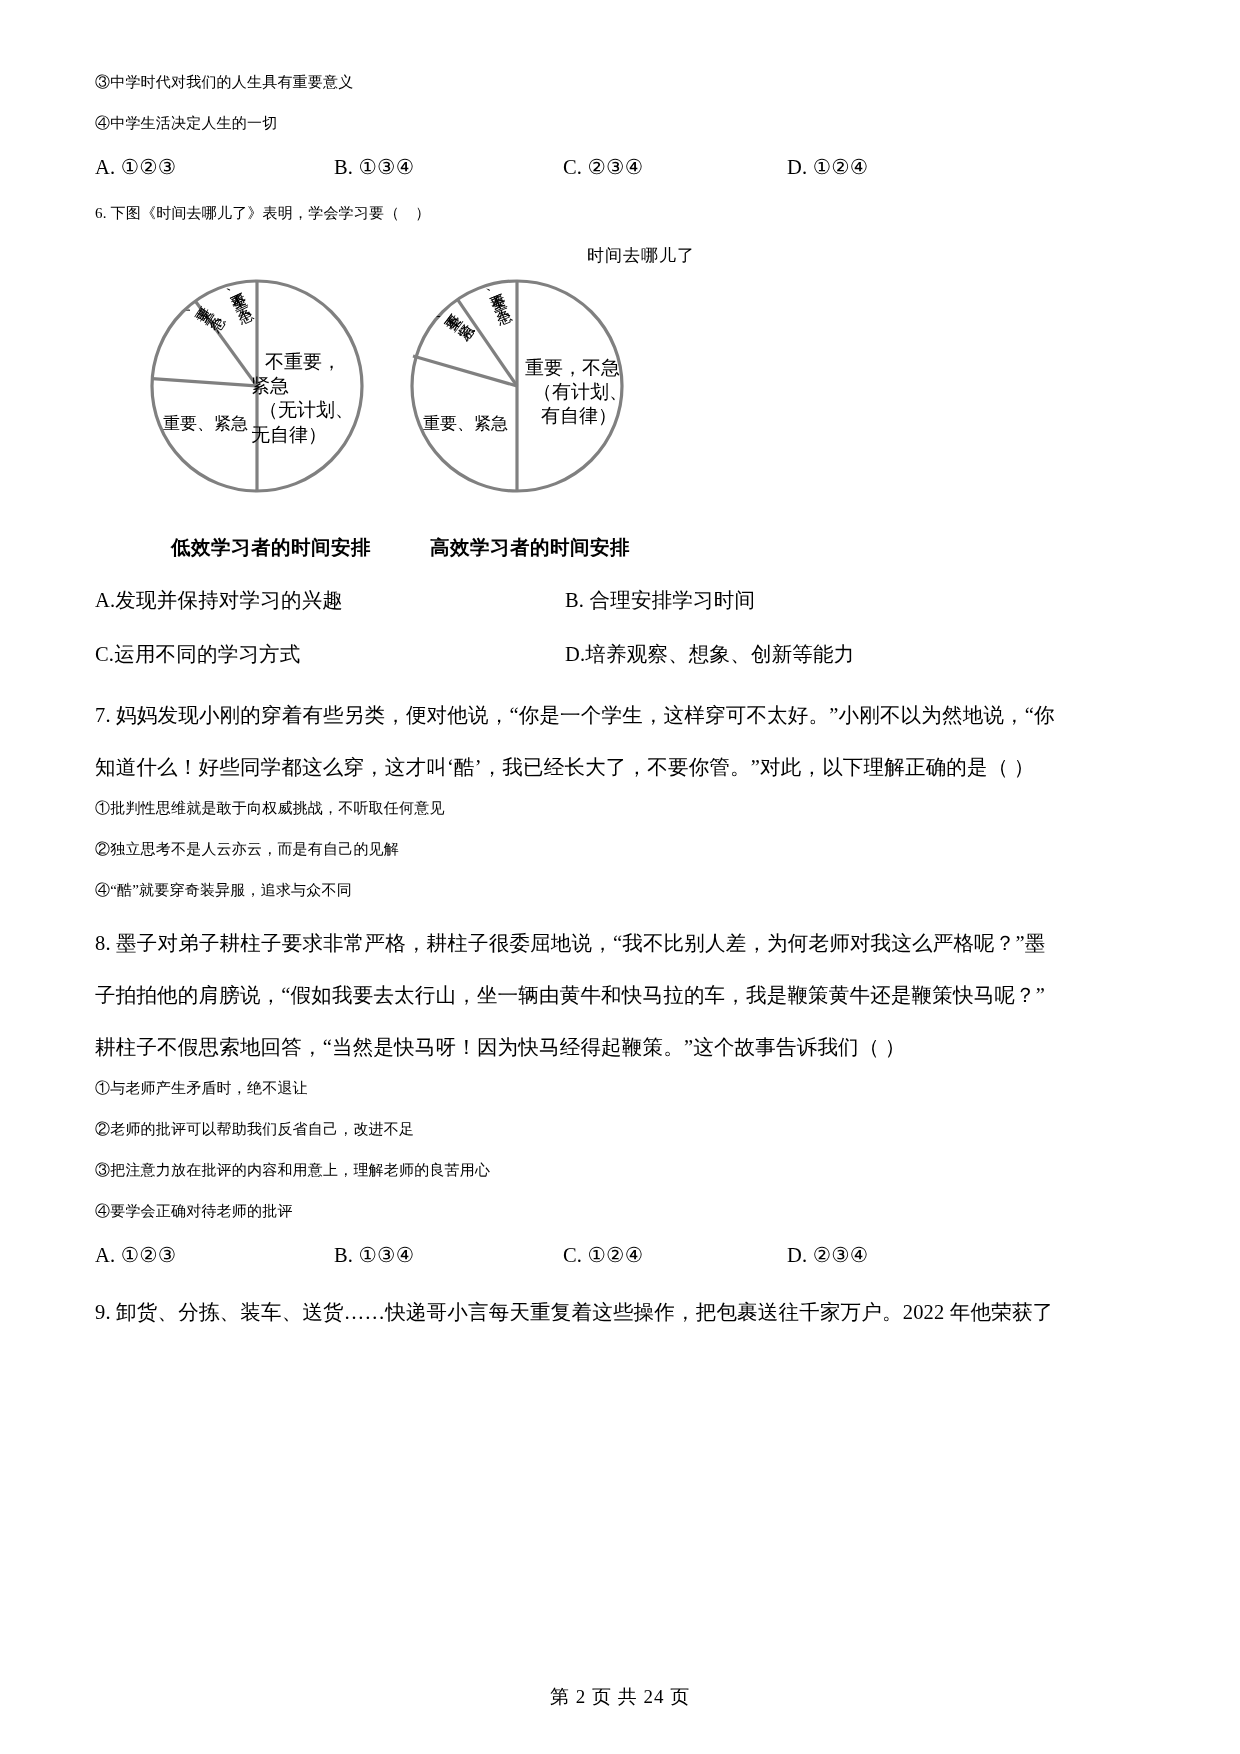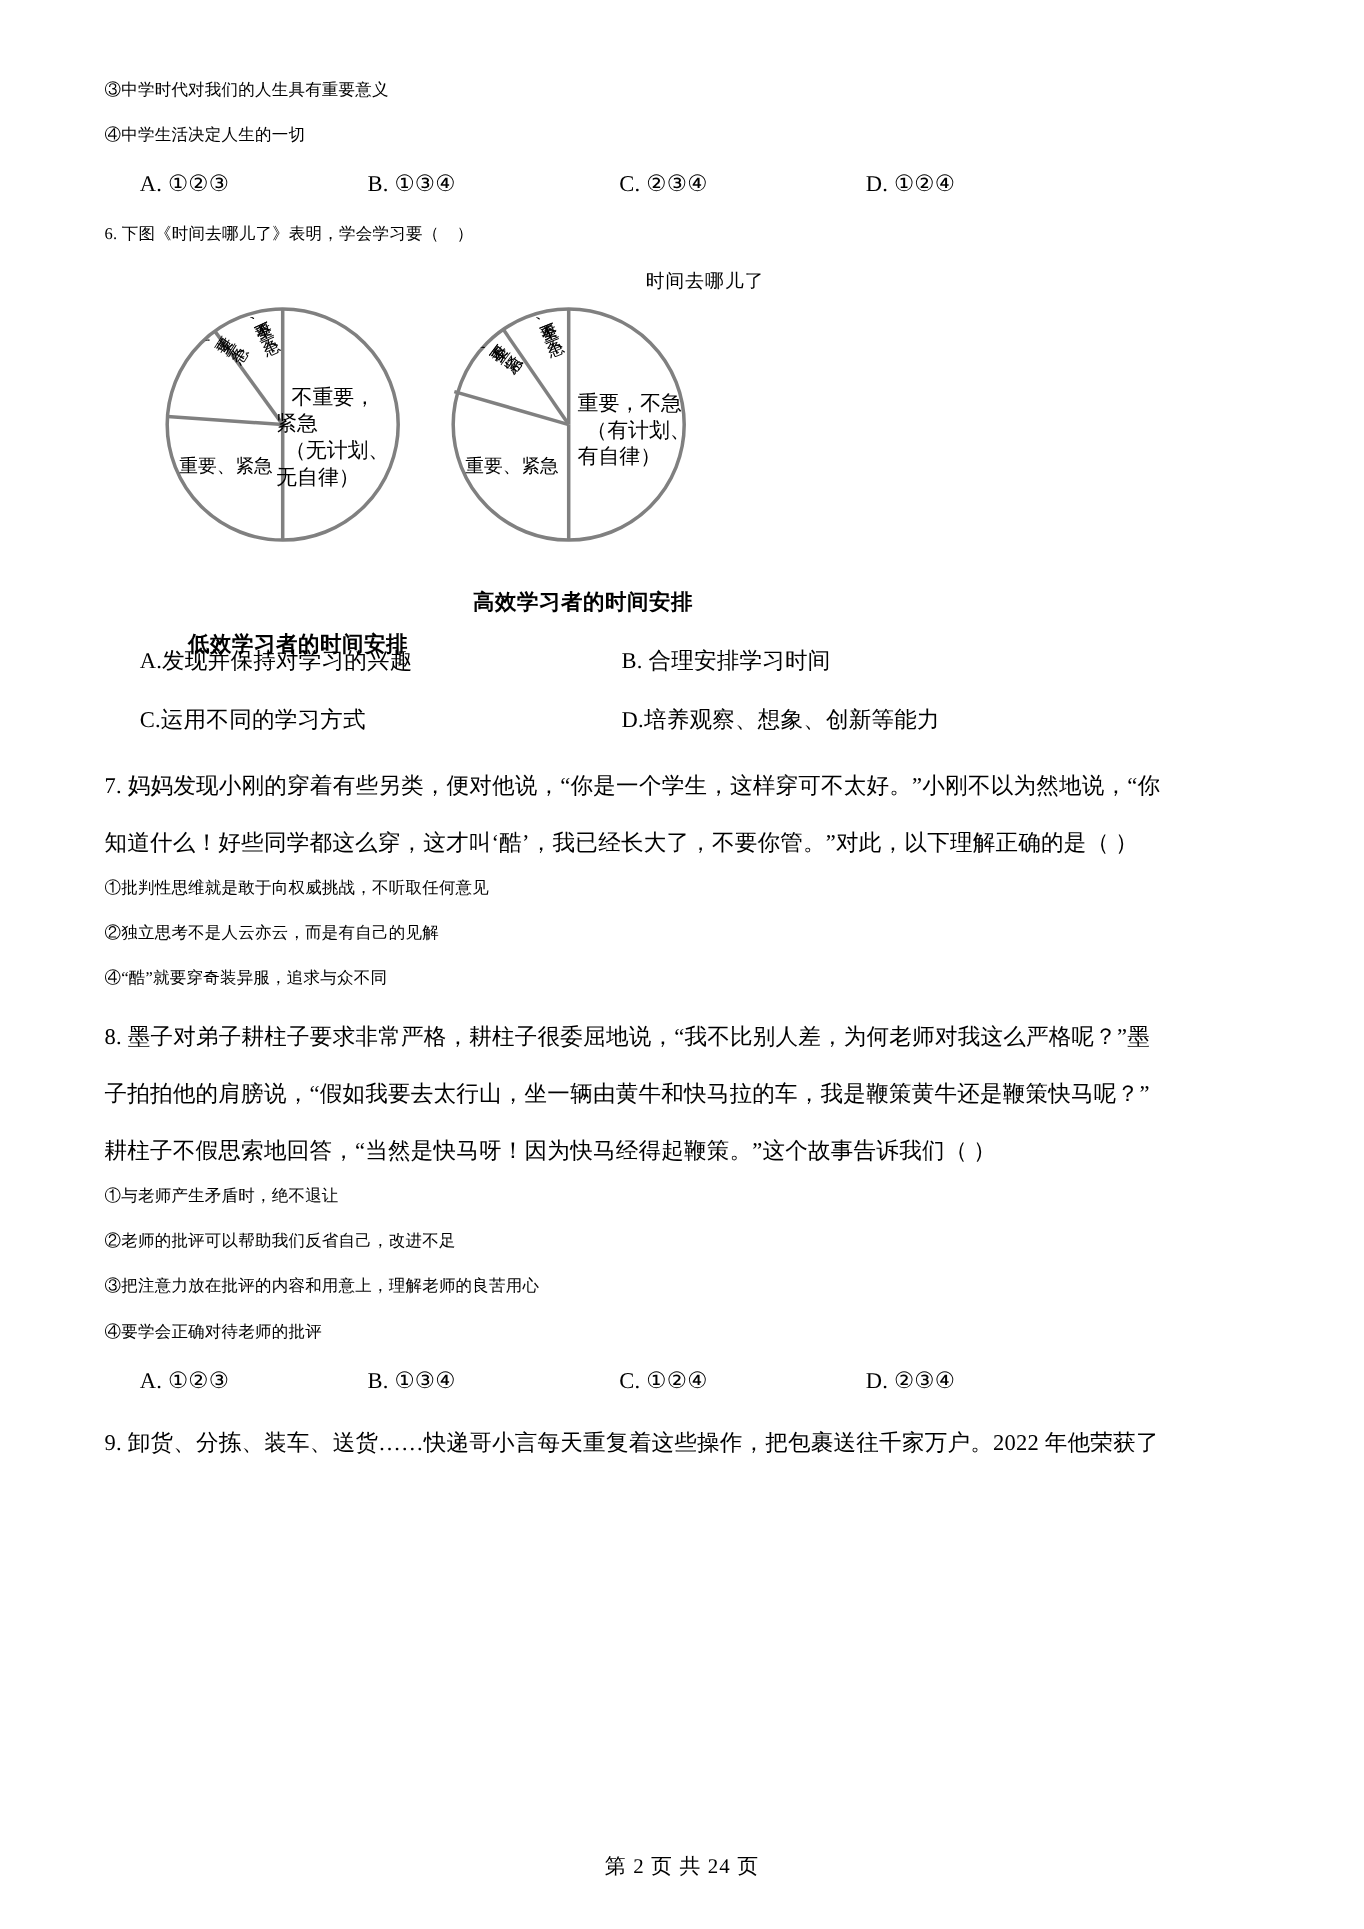--- a/index.html
+++ b/index.html
@@ -53,21 +53,21 @@
     margin: 0 0 22px 0;
     font-size: 20.5px;
   }
   .opt {
     position: absolute;
     top: 0;
     white-space: nowrap;
     font-size: 20.5px;
     letter-spacing: 0.2px;
   }
-  .opt.a { left: 0px; margin-left: 32px; }
+  .opt.a { left: 0px; }
   .opt.b { left: 239px; }
   .opt.c { left: 468px; }
   .opt.d { left: 692px; }
 
   .opts2 {
     position: relative;
     height: 30px;
     margin: 0 0 24px 0;
   }
   .opts2 .opt.a { left: 0px; }
@@ -138,21 +138,21 @@
   }
   .caption {
     position: absolute;
     top: 0;
     font-family: "Liberation Sans", "DejaVu Sans", sans-serif;
     font-size: 19.5px;
     font-weight: bold;
     white-space: nowrap;
     letter-spacing: 0.5px;
   }
-  .caption.c1 { left: 76px; margin-top: 38px; }
+  .caption.c1 { left: 76px; }
   .caption.c2 { left: 335px; }
 
   
   .footer {
     position: absolute;
     left: 0;
     bottom: 44px;
     width: 1240px;
     text-align: center;
     font-size: 19px;
@@ -208,21 +208,21 @@
 
         <div class="pie-wrap right">
           <svg class="pie-svg" width="220" height="220" viewBox="0 0 220 220">
             <circle cx="110" cy="110" r="105" fill="#ffffff" stroke="#808080" stroke-width="3.2"></circle>
             <line x1="110" y1="110" x2="110" y2="5" stroke="#808080" stroke-width="3.2"></line>
             <line x1="110" y1="110" x2="110" y2="215" stroke="#808080" stroke-width="3.2"></line>
             <line x1="110" y1="110" x2="50.5" y2="23.4" stroke="#808080" stroke-width="3.2"></line>
             <line x1="110" y1="110" x2="6.0" y2="80.0" stroke="#808080" stroke-width="3.2"></line>
           </svg>
 
-          <div class="big-label" style="left:118px; top:80px;"><span>重要，不急</span><br><span style="margin-left:8px; display:inline-block;">（有计划、</span><br><span style="margin-left:0px; display:inline-block;">有自律）</span></div>
+          <div class="big-label" style="left:118px; top:80px;"><span>重要，不急</span><br><span style="margin-left:8px; display:inline-block;">（有计划、</span><br><span style="margin-left:16px; display:inline-block;">有自律）</span></div>
 
           <div class="slice-label" style="left:16px; top:138px; font-size:17px;">重要、紧急</div>
 
           <div class="slice-label vert" style="left:26px; top:42px; transform:rotate(-53deg); transform-origin:left top;">不重要、紧急</div>
           <div class="slice-label vert" style="left:76px; top:12px; transform:rotate(-22deg); transform-origin:left top;">不重要、不急</div>
         </div>
 
         <div class="cap-row">
           <div class="caption c1">低效学习者的时间安排</div>
           <div class="caption c2">高效学习者的时间安排</div>

